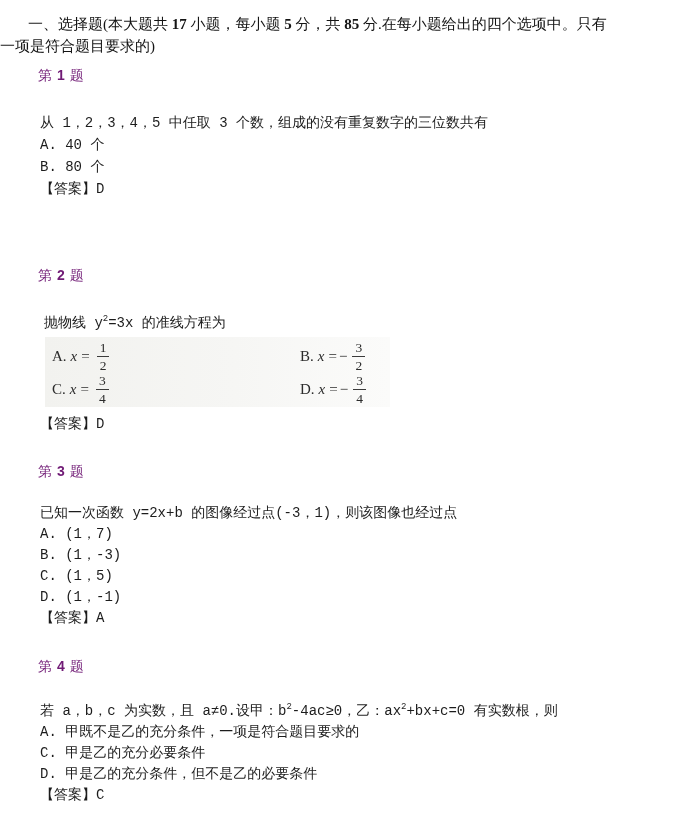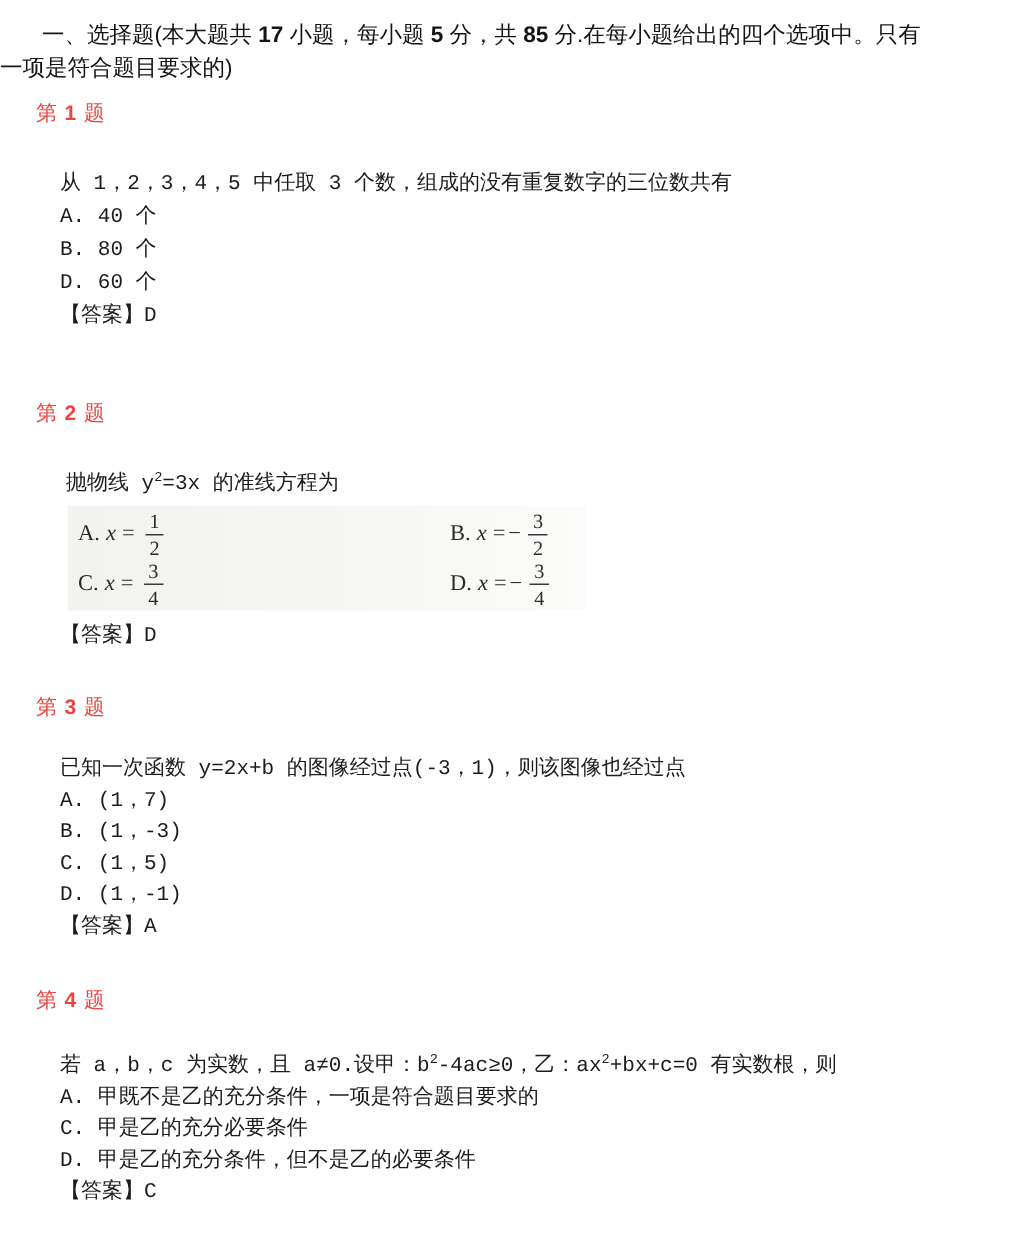--- a/index.html
+++ b/index.html
@@ -13,31 +13,31 @@
     position: relative;
     overflow: hidden;
     color: #1c1c1c;
     font-family: "Liberation Mono", "DejaVu Sans Mono", monospace;
   }
   .abs { position: absolute; }
 
   
   .sec-header {
     left: 0; top: 13px; width: 682px;
-    font-family: Liberation Sans, sans-serif;
+    font-family: Liberation Serif, serif;
     font-size: 15px; line-height: 22px; color: #141414;
   }
   .sec-header .l1 { padding-left: 28px; }
   .sec-header b { font-weight: bold; }
 
   
   .qtitle {
-    left: 24px;
+    left: 38px;
     font-family: "Liberation Sans", "DejaVu Sans", sans-serif;
-    font-size: 14px; line-height: 20px; color: #ef4444;
+    font-size: 14px; line-height: 20px; color: #701a75;
   }
   .qtitle .qnum { font-weight: bold; margin: 0 5px; }
 
   
   .qbody { left: 40px; font-size: 14px; color: #1c1c1c; }
   .qbody.lh22 .qline { line-height: 22px; height: 22px; }
   .qbody.lh21 .qline { line-height: 21px; height: 21px; }
   .qline { white-space: pre; }
   sup { font-size: 9px; line-height: 0; }
 
@@ -74,21 +74,20 @@
     <div class="l1"><span>一、选择题(本大题共 </span><b>17</b><span> 小题，每小题 </span><b>5</b><span> 分，共 </span><b>85</b><span> 分.在每小题给出的四个选项中。只有</span></div>
     <div class="l2">一项是符合题目要求的)</div>
   </div>
 
   <div class="abs qtitle" style="top:65px"><span>第</span><span class="qnum">1</span><span>题</span></div>
 
   <div class="abs qbody lh22" style="top:112px">
     <div class="qline">从 1，2，3，4，5 中任取 3 个数，组成的没有重复数字的三位数共有</div>
     <div class="qline">A. 40 个</div>
     <div class="qline">B. 80 个</div>
-    <div class="qline">D. 60 个</div>
     <div class="qline"><span>【答案】</span><span>D</span></div>
   </div>
 
   <div class="abs qtitle" style="top:265px"><span>第</span><span class="qnum">2</span><span>题</span></div>
 
   <div class="abs qbody lh22" style="top:312px;left:44px">
     <div class="qline"><span>抛物线 y</span><sup>2</sup><span>=3x 的准线方程为</span></div>
   </div>
 
   <div class="abs math-box">

